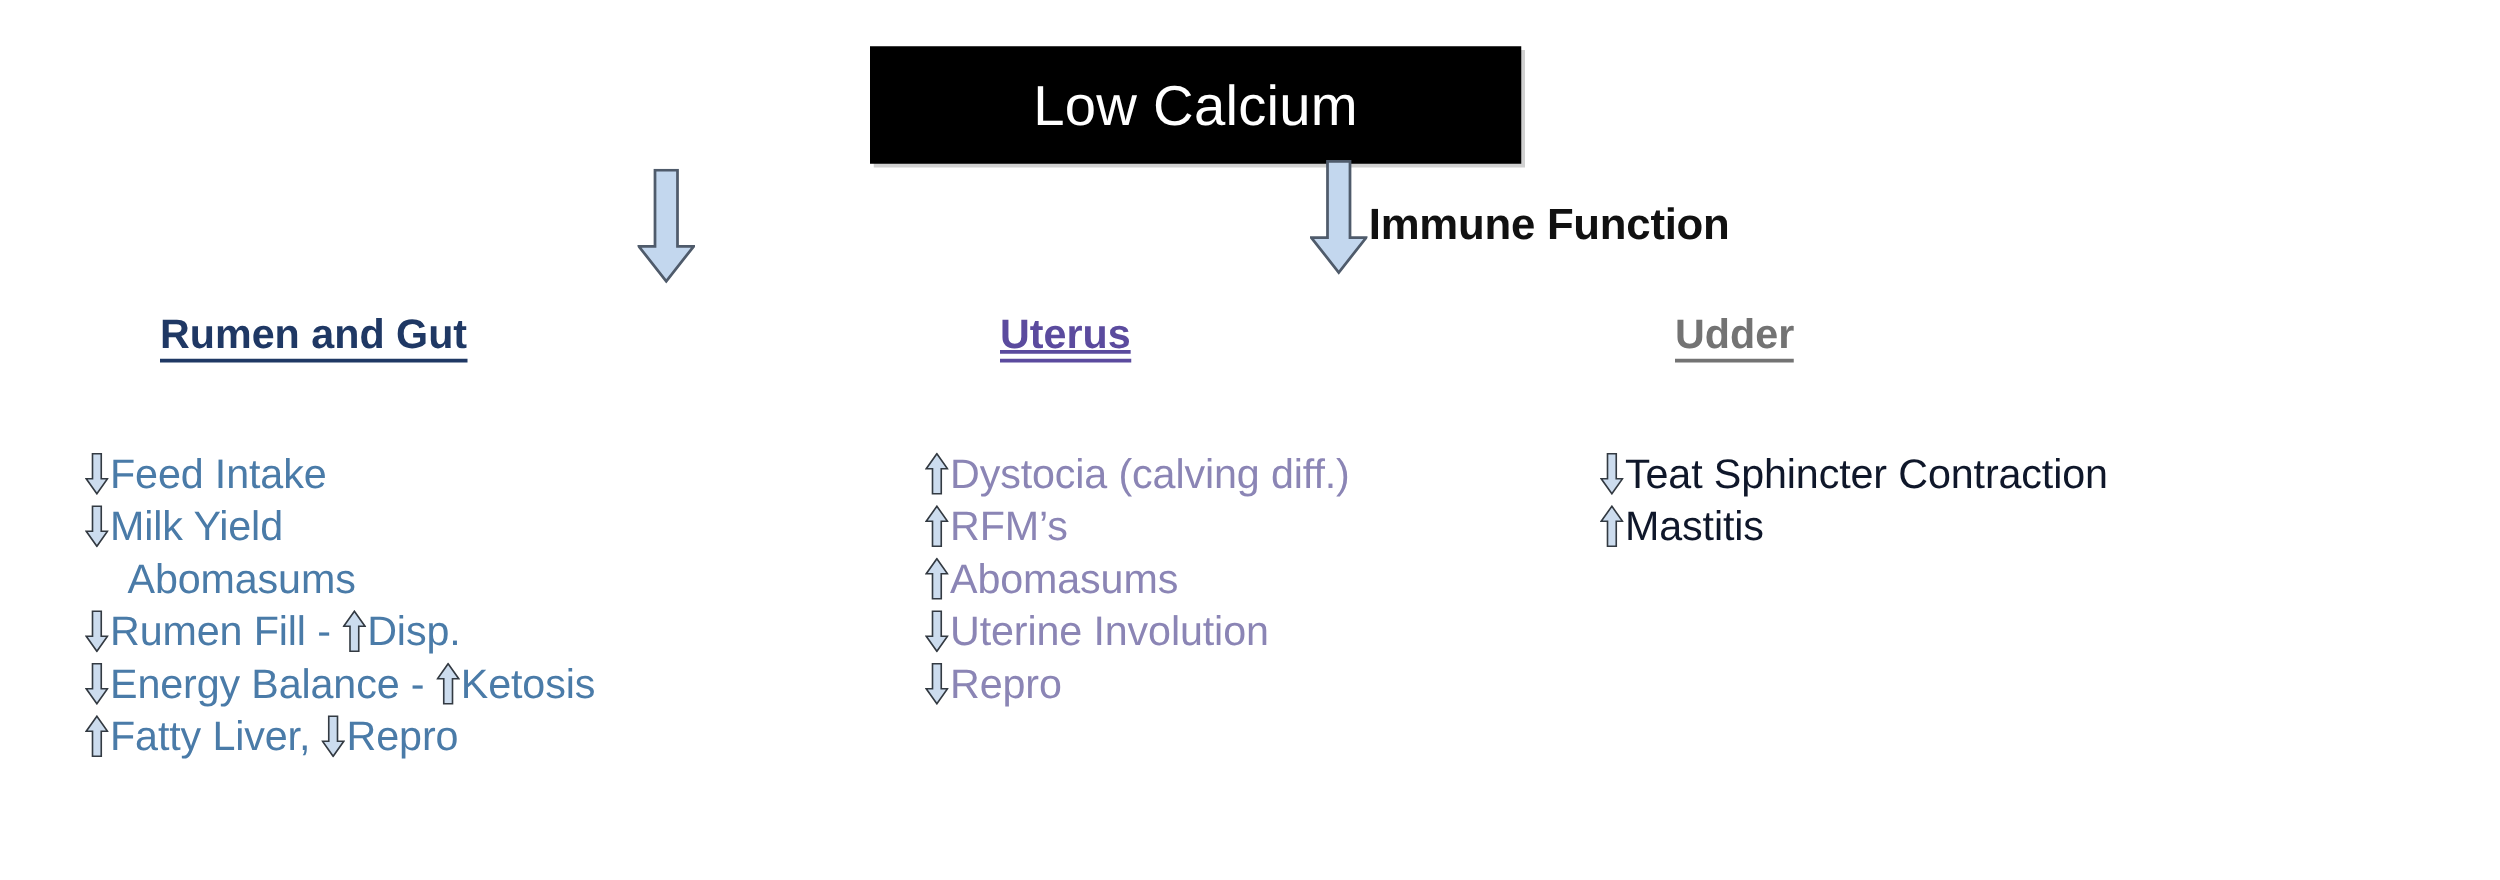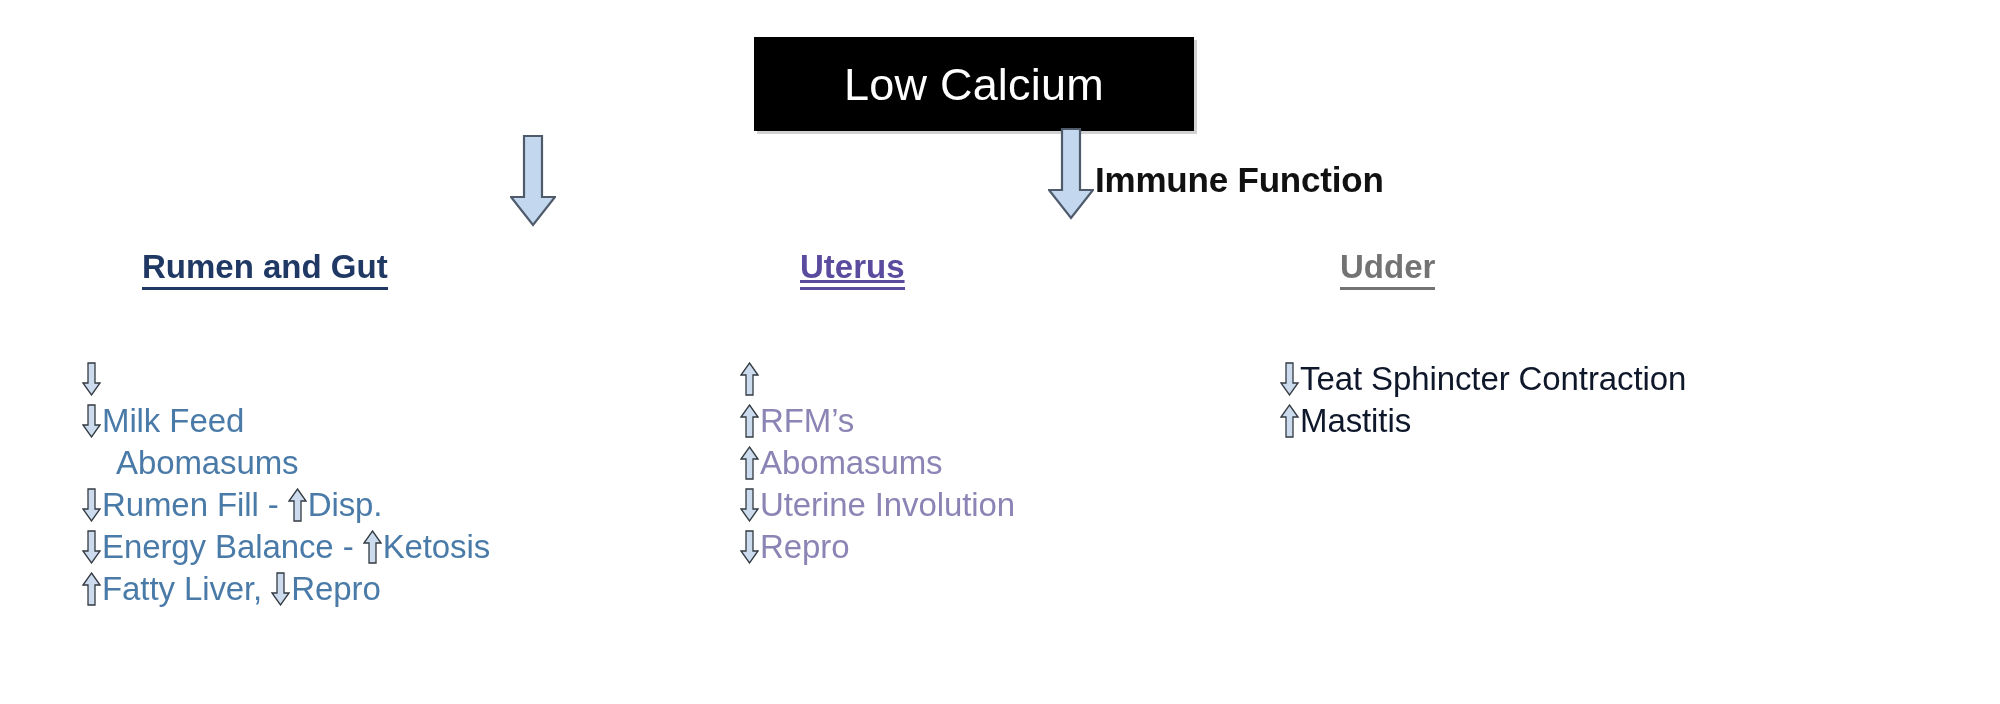--- a/index.html
+++ b/index.html
@@ -17,23 +17,23 @@
   }
 
   #diagram {
     position: absolute;
     inset: 0;
   }
 
   
   .root-box {
     position: absolute;
-    left: 754px;
+    left: 696px;
     top: 37px;
-    width: 440px;
+    width: 521px;
     height: 94px;
     background: #000000;
     box-shadow: 3px 3px 0 rgba(0,0,0,0.18);
     display: flex;
     align-items: center;
     justify-content: center;
   }
   .root-label {
     color: #ffffff;
     font-size: 45px;
@@ -63,21 +63,21 @@
     letter-spacing: -0.2px;
   }
   #label-muscle { left: 570px; top: 160px; }
   #label-immune { left: 1095px; top: 160px; }
 
   
   .column {
     position: absolute;
     top: 248px;
   }
-  #col-rumen  { left: 142px; }
+  #col-rumen  { left: 128px; }
   #col-uterus { left: 800px; }
   #col-udder  { left: 1340px; }
 
   .col-heading {
     font-size: 33px;
     font-weight: bold;
     white-space: nowrap;
     display: inline-block;
     border-bottom: 3px solid currentColor;
     padding-bottom: 1px;
@@ -140,24 +140,24 @@
       <polygon points="14,1 32,1 32,62 45,62 23,90 1,62 14,62" fill="#c3d7ee" stroke="#4f5b6b" stroke-width="2.2" stroke-linejoin="miter"></polygon>
     </svg>
   </div>
   <div class="branch-label" id="label-immune">Immune Function</div>
 
   <div class="column" id="col-rumen">
     <div class="col-heading h-rumen">Rumen and Gut</div>
     <ul class="col-list c-rumen" id="list-rumen">
         <li class="list-row"><span class="arrow-ico"><svg viewBox="0 0 19 34" xmlns="http://www.w3.org/2000/svg">
               <polygon points="6,1 13,1 13,21 18,21 9.5,33 1,21 6,21" fill="#ccdcee" stroke="#333a42" stroke-width="1.3" stroke-linejoin="miter"></polygon>
-            </svg></span></li>
-        <li class="list-row"><span class="arrow-ico"><svg viewBox="0 0 19 34" xmlns="http://www.w3.org/2000/svg">
-              <polygon points="6,1 13,1 13,21 18,21 9.5,33 1,21 6,21" fill="#ccdcee" stroke="#333a42" stroke-width="1.3" stroke-linejoin="miter"></polygon>
-            </svg></span><span>Milk Feed</span></li>
+            </svg></span><span>Feed Intake</span></li>
+        <li class="list-row"><span class="arrow-ico"><svg viewBox="0 0 19 34" xmlns="http://www.w3.org/2000/svg">
+              <polygon points="6,1 13,1 13,21 18,21 9.5,33 1,21 6,21" fill="#ccdcee" stroke="#333a42" stroke-width="1.3" stroke-linejoin="miter"></polygon>
+            </svg></span><span>Milk Yield</span></li>
         <li class="list-row row-indent"><span>Abomasums</span></li>
         <li class="list-row"><span class="arrow-ico"><svg viewBox="0 0 19 34" xmlns="http://www.w3.org/2000/svg">
               <polygon points="6,1 13,1 13,21 18,21 9.5,33 1,21 6,21" fill="#ccdcee" stroke="#333a42" stroke-width="1.3" stroke-linejoin="miter"></polygon>
             </svg></span><span>Rumen Fill -</span> <span class="arrow-ico"><svg viewBox="0 0 19 34" xmlns="http://www.w3.org/2000/svg">
               <polygon points="9.5,1 18,13 13,13 13,33 6,33 6,13 1,13" fill="#ccdcee" stroke="#333a42" stroke-width="1.3" stroke-linejoin="miter"></polygon>
             </svg></span><span>Disp.</span></li>
         <li class="list-row"><span class="arrow-ico"><svg viewBox="0 0 19 34" xmlns="http://www.w3.org/2000/svg">
               <polygon points="6,1 13,1 13,21 18,21 9.5,33 1,21 6,21" fill="#ccdcee" stroke="#333a42" stroke-width="1.3" stroke-linejoin="miter"></polygon>
             </svg></span><span>Energy Balance -</span> <span class="arrow-ico"><svg viewBox="0 0 19 34" xmlns="http://www.w3.org/2000/svg">
               <polygon points="9.5,1 18,13 13,13 13,33 6,33 6,13 1,13" fill="#ccdcee" stroke="#333a42" stroke-width="1.3" stroke-linejoin="miter"></polygon>
@@ -168,21 +168,21 @@
               <polygon points="6,1 13,1 13,21 18,21 9.5,33 1,21 6,21" fill="#ccdcee" stroke="#333a42" stroke-width="1.3" stroke-linejoin="miter"></polygon>
             </svg></span><span>Repro</span></li>
       </ul>
   </div>
 
   <div class="column" id="col-uterus">
     <div class="col-heading h-uterus">Uterus</div>
     <ul class="col-list c-uterus" id="list-uterus">
         <li class="list-row"><span class="arrow-ico"><svg viewBox="0 0 19 34" xmlns="http://www.w3.org/2000/svg">
               <polygon points="9.5,1 18,13 13,13 13,33 6,33 6,13 1,13" fill="#ccdcee" stroke="#333a42" stroke-width="1.3" stroke-linejoin="miter"></polygon>
-            </svg></span></li>
+            </svg></span><span>Dystocia (calving diff.)</span></li>
         <li class="list-row"><span class="arrow-ico"><svg viewBox="0 0 19 34" xmlns="http://www.w3.org/2000/svg">
               <polygon points="9.5,1 18,13 13,13 13,33 6,33 6,13 1,13" fill="#ccdcee" stroke="#333a42" stroke-width="1.3" stroke-linejoin="miter"></polygon>
             </svg></span><span>RFM’s</span></li>
         <li class="list-row"><span class="arrow-ico"><svg viewBox="0 0 19 34" xmlns="http://www.w3.org/2000/svg">
               <polygon points="9.5,1 18,13 13,13 13,33 6,33 6,13 1,13" fill="#ccdcee" stroke="#333a42" stroke-width="1.3" stroke-linejoin="miter"></polygon>
             </svg></span><span>Abomasums</span></li>
         <li class="list-row"><span class="arrow-ico"><svg viewBox="0 0 19 34" xmlns="http://www.w3.org/2000/svg">
               <polygon points="6,1 13,1 13,21 18,21 9.5,33 1,21 6,21" fill="#ccdcee" stroke="#333a42" stroke-width="1.3" stroke-linejoin="miter"></polygon>
             </svg></span><span>Uterine Involution</span></li>
         <li class="list-row"><span class="arrow-ico"><svg viewBox="0 0 19 34" xmlns="http://www.w3.org/2000/svg">

